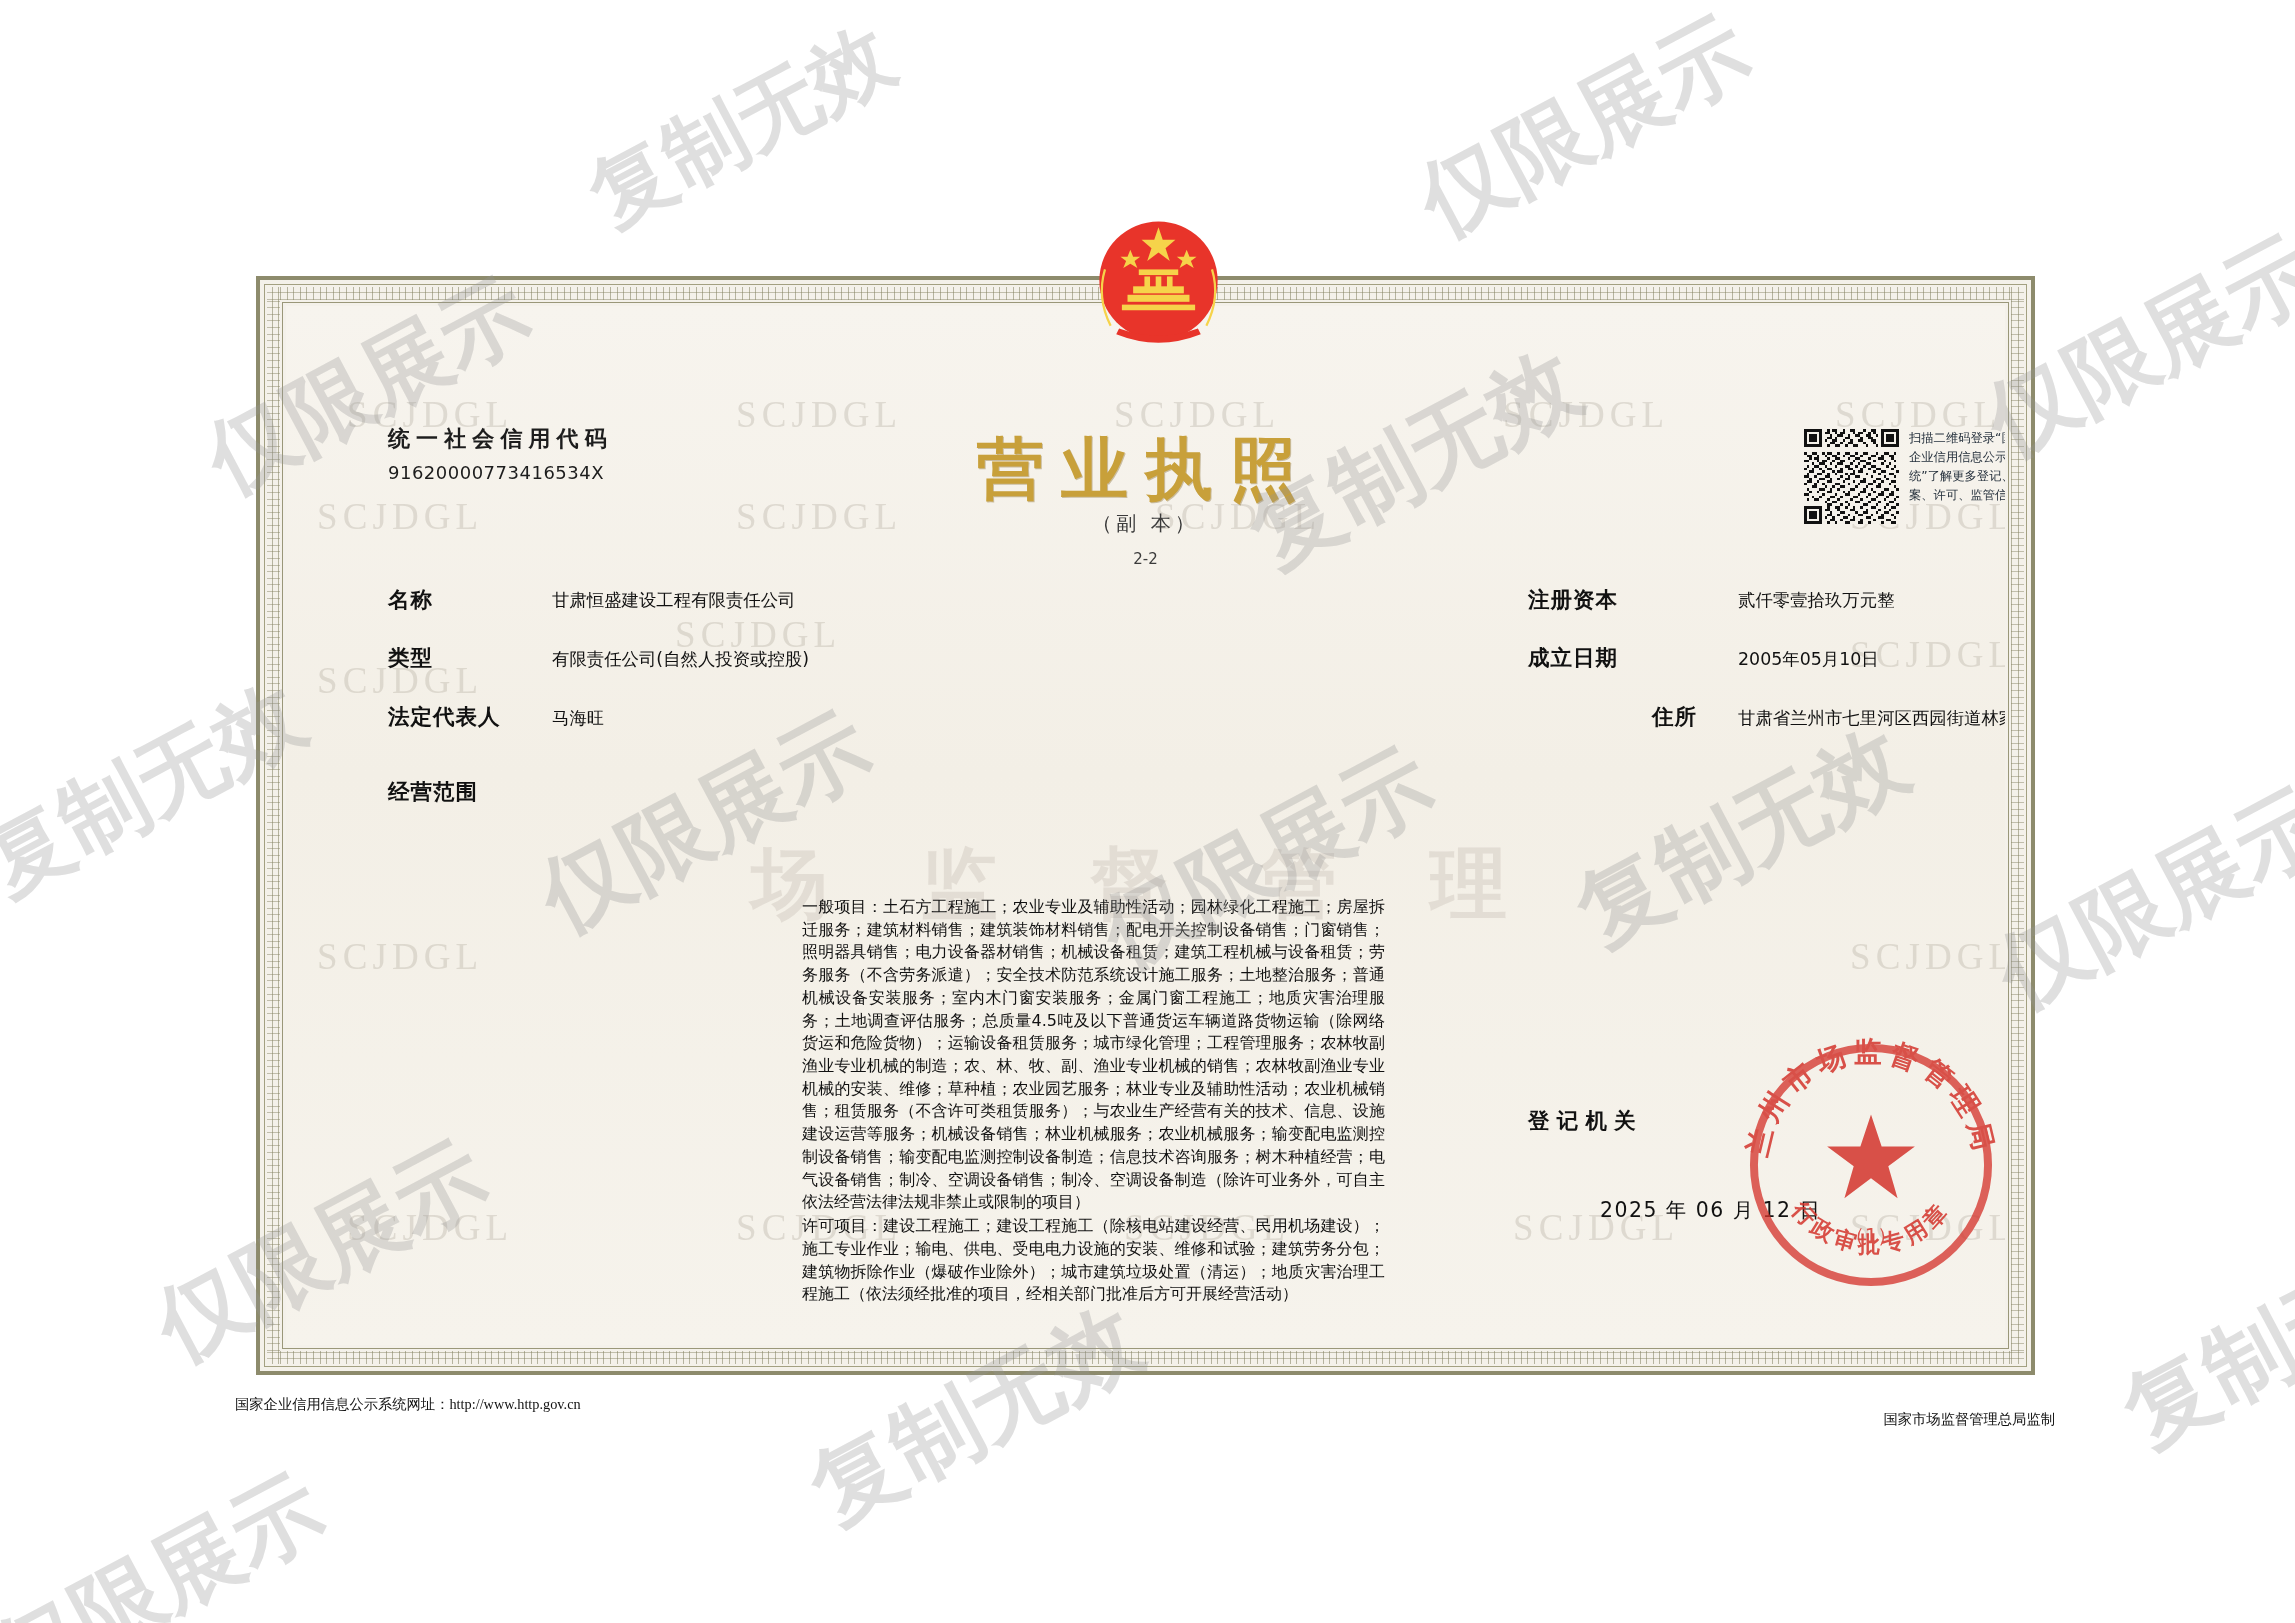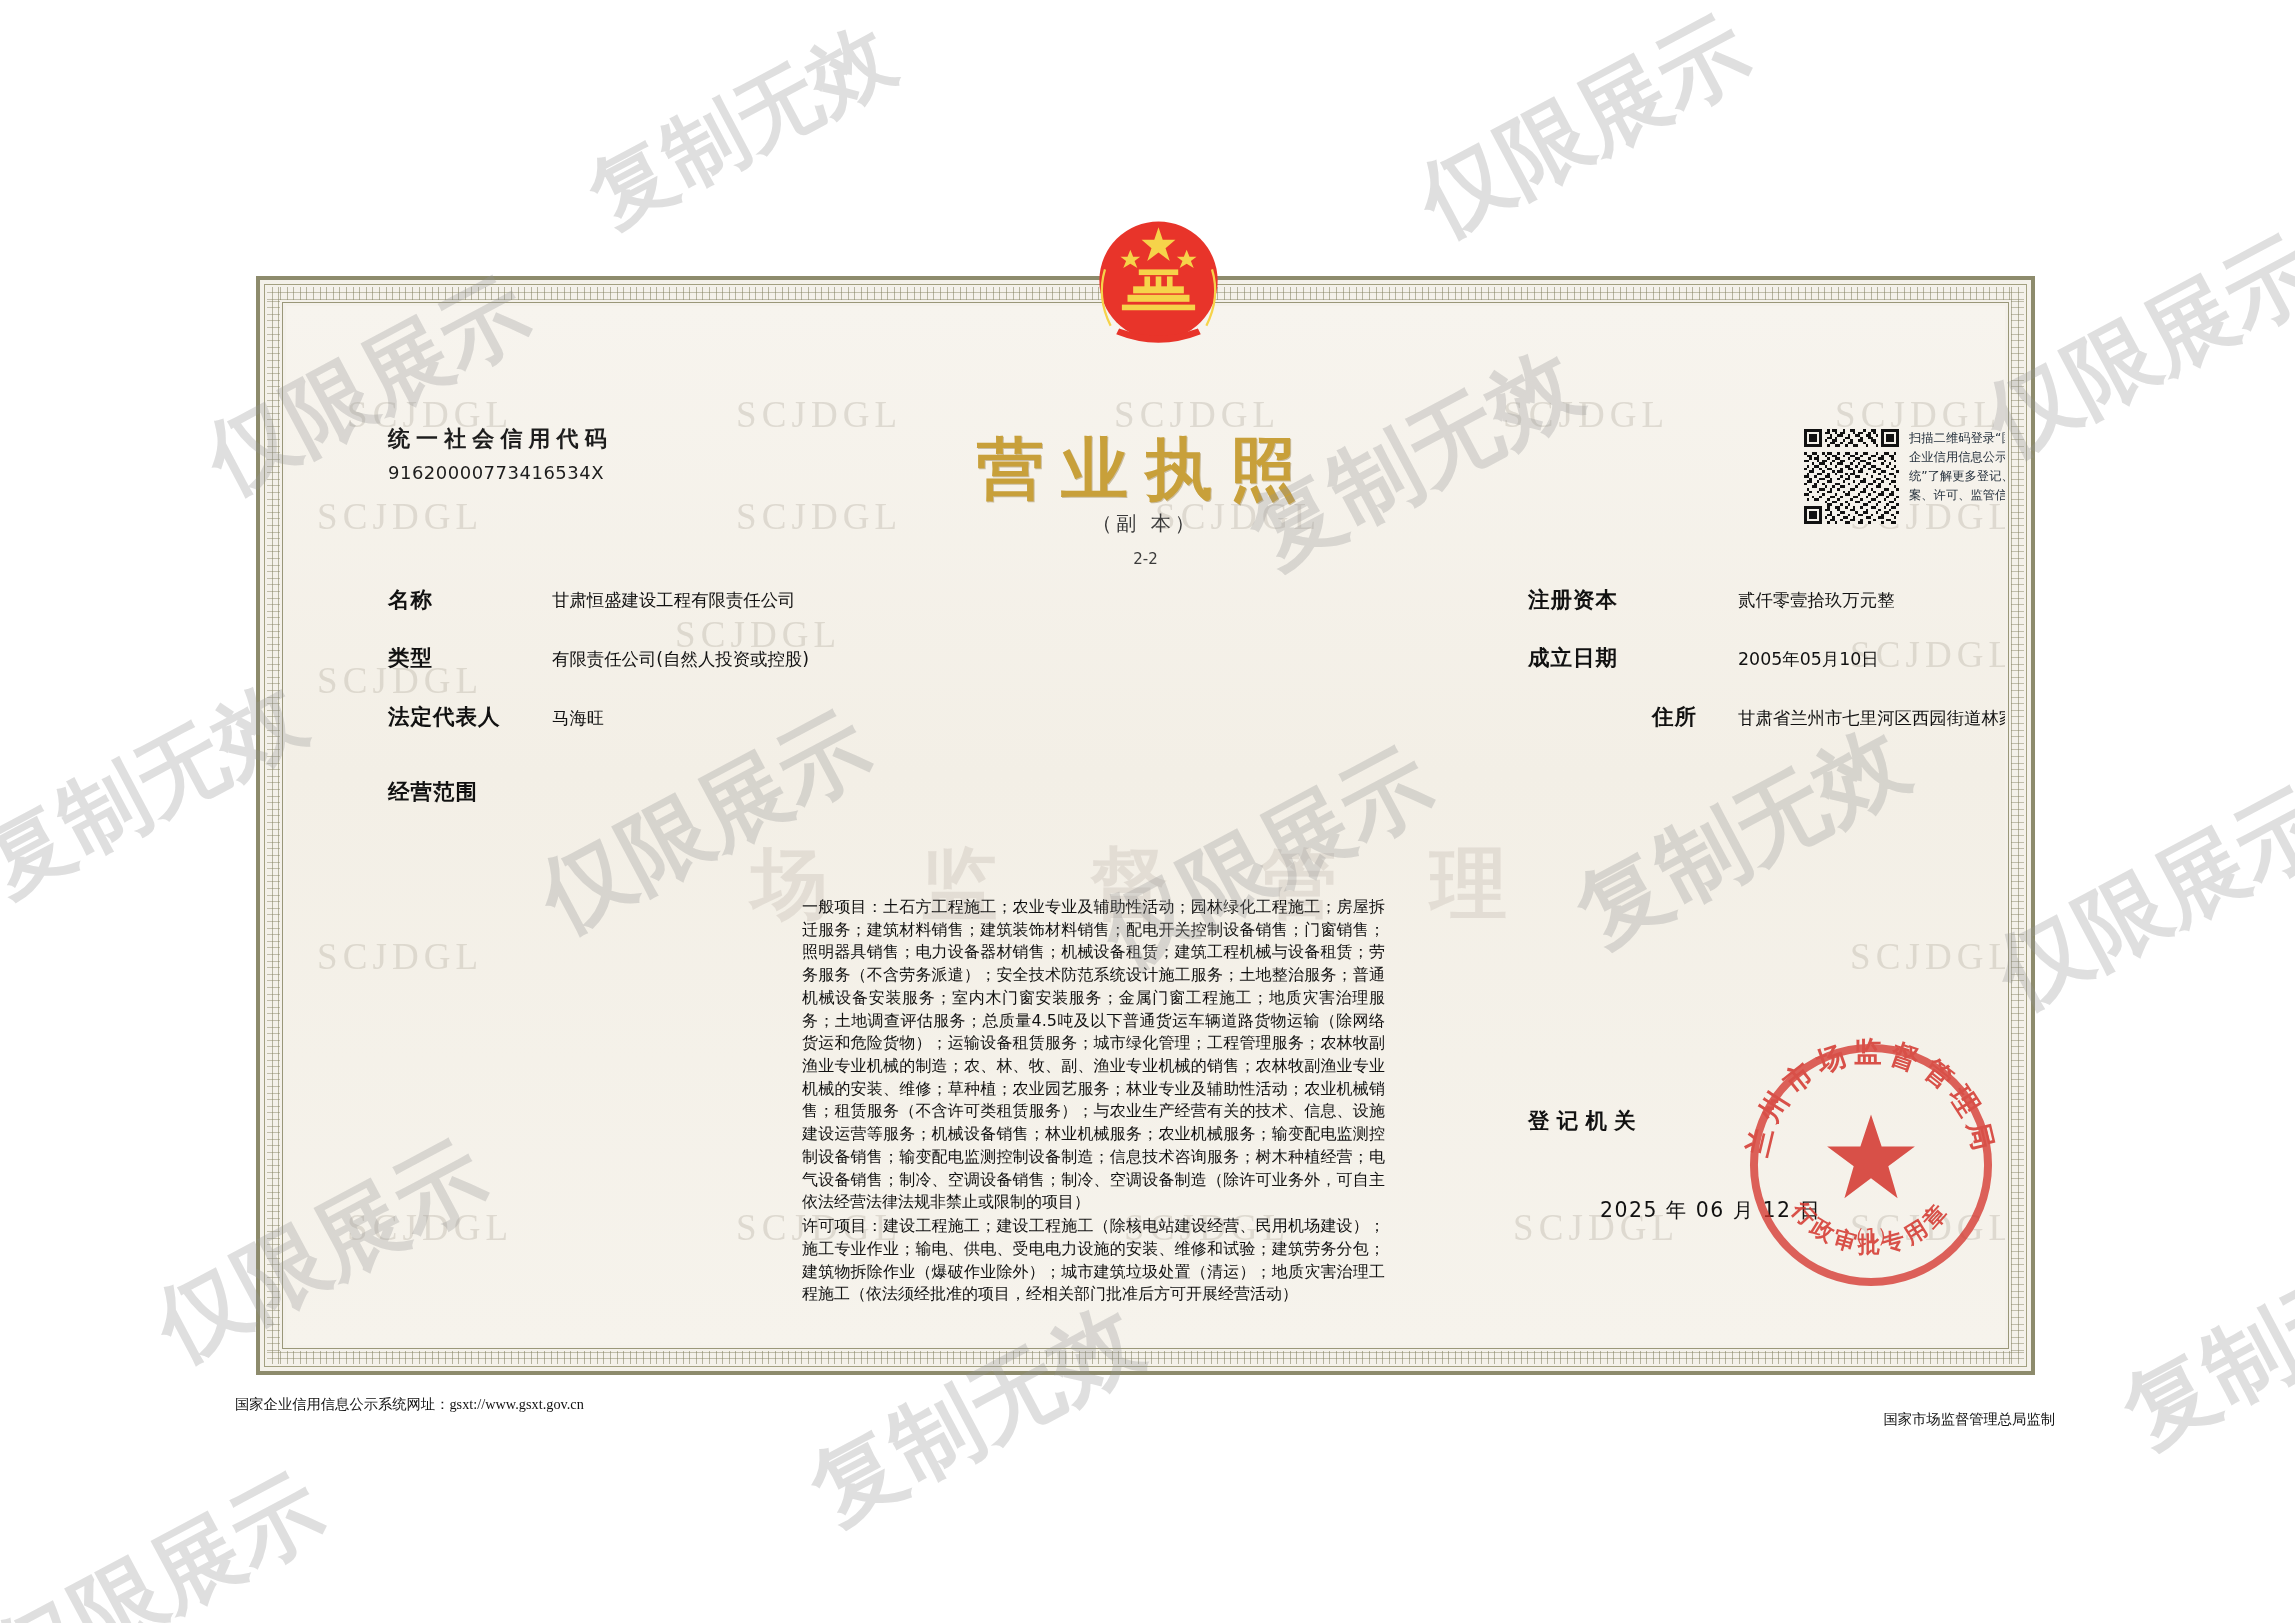--- a/index.html
+++ b/index.html
@@ -709,21 +709,21 @@
     </g>
     <g stroke="#f6d34a" stroke-width="1.6" fill="none">
       <path d="M22 50 Q16 70 26 90"></path>
       <path d="M98 50 Q104 70 94 90"></path>
     </g>
   </svg>
 </div>
 
 <div class="footer">
   <div class="footer-left">
-    <span>国家企业信用信息公示系统网址：</span><span class="url">gsxt://www.gsxt.gov.cn</span>
+    <span>国家企业信用信息公示系统网址：</span><span class="url">http://www.http.gov.cn</span>
   </div>
   <div class="footer-right">国家市场监督管理总局监制</div>
 </div>
 
 <div class="page-watermarks">
   <div class="wm" style="left:-31px;  top:731px; font-size:87px; transform:rotate(-28deg);">复制无效</div>
   <div class="wm" style="left:194px;  top:327px;  font-size:87px; transform:rotate(-28deg);">仅限展示</div>
   <div class="wm" style="left:578px; top:72px;  font-size:82px; transform:rotate(-28deg);">复制无效</div>
   <div class="wm" style="left:1406px; top:66px;  font-size:89px; transform:rotate(-28deg);">仅限展示</div>
   <div class="wm" style="left:1237px; top:399px;  font-size:89px; transform:rotate(-28deg);">复制无效</div>

